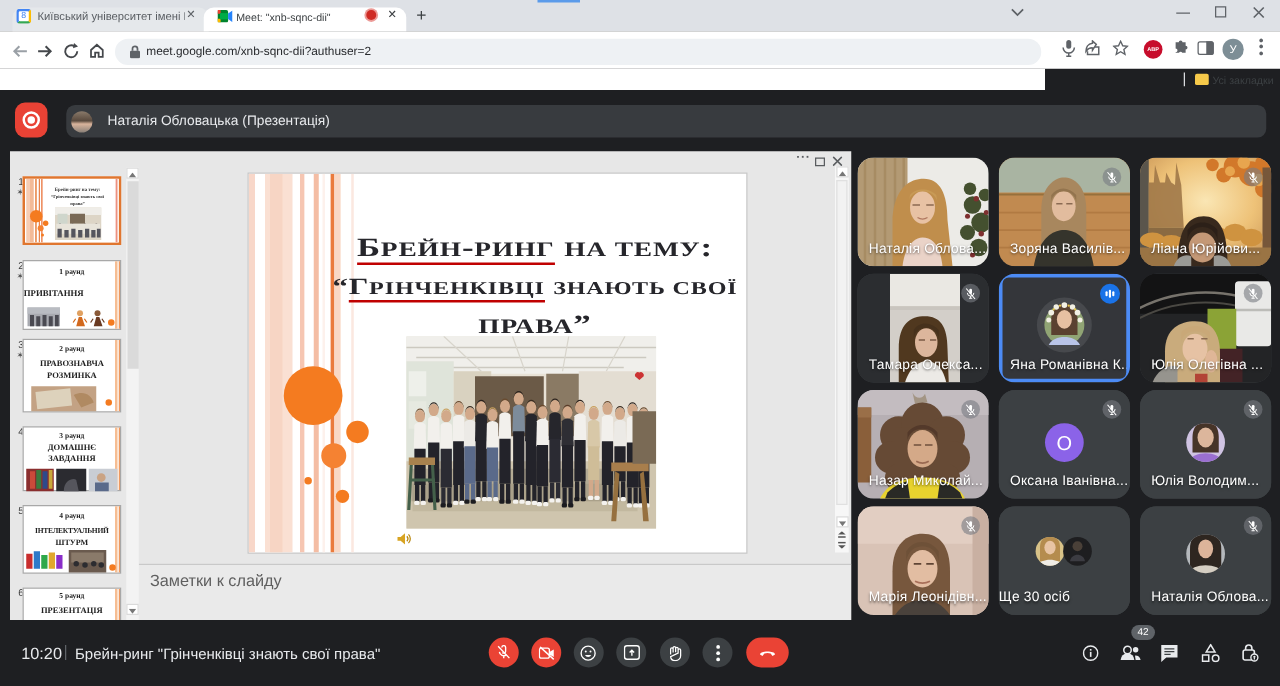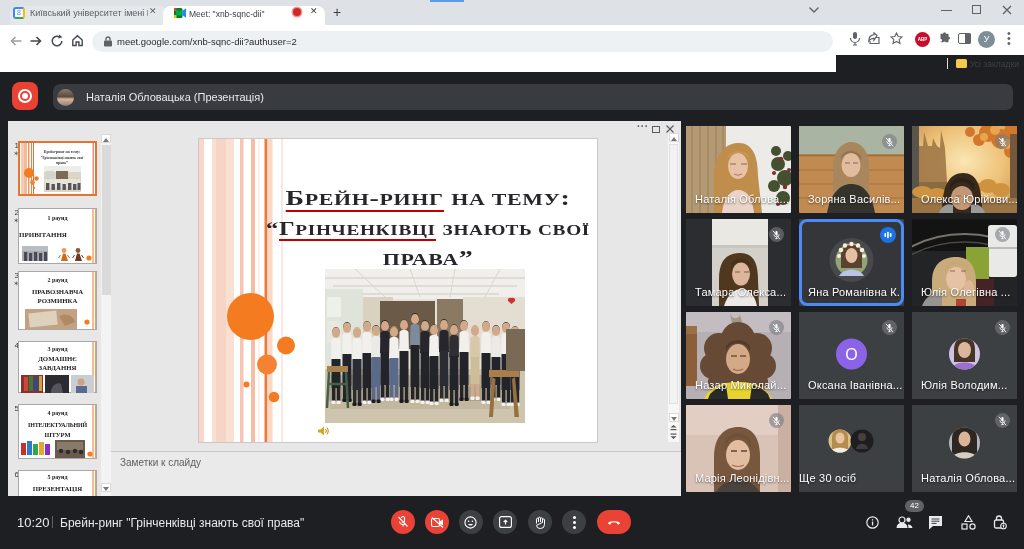--- a/index.html
+++ b/index.html
@@ -1,19 +1,19 @@
 <!DOCTYPE html>
 <html><head><meta charset="utf-8">
 <style>
   *{margin:0;padding:0;box-sizing:border-box}
   html,body{width:1024px;height:549px;overflow:hidden}
   body{position:relative;background:#1e1f22;font-family:"Liberation Sans",sans-serif}
   .abs{position:absolute}
   svg{display:block}
-  .tile{position:absolute;width:105px;height:87px;border-radius:1px;overflow:hidden;background:#3c4043}
+  .tile{position:absolute;width:105px;height:87px;border-radius:13px;overflow:hidden;background:#3c4043}
   .tname{position:absolute;left:9px;bottom:8px;font-size:11px;color:#fff;letter-spacing:.2px;text-shadow:0 1px 2px rgba(0,0,0,.6);white-space:nowrap}
   .mute{position:absolute;top:8px;right:7px;width:15px;height:15px;border-radius:50%;background:rgba(120,124,130,.6);display:flex;align-items:center;justify-content:center}
   .ctl{position:absolute;top:510px;width:24px;height:24px;border-radius:50%;background:#3c4043;display:flex;align-items:center;justify-content:center}
   .ctl.red{background:#ea4335}
 </style></head>
 <body>
 
 <div class="abs" id="tabbar" style="left:0;top:0;width:1024px;height:25px;background:#dee1e6">
   <div class="abs" style="left:430px;top:0;width:34px;height:2px;background:#5b9bea"></div>
 
@@ -327,21 +327,21 @@
   <svg class="abs" style="left:662px;top:304px" width="7" height="6" viewBox="0 0 7 6">
       <path d="M3.5 0 L6.5 2.5 H0.5 Z" fill="#555"></path>
       <rect x="0.5" y="4" width="6" height="1.2" fill="#555"></rect>
     </svg>
   <svg class="abs" style="left:662px;top:312px" width="7" height="6" viewBox="0 0 7 6">
       <rect x="0.5" y="0.5" width="6" height="1.2" fill="#555"></rect>
       <path d="M3.5 6 L6.5 3.2 H0.5 Z" fill="#555"></path>
     </svg>
 
   <div class="abs" style="left:103px;top:330px;width:570px;height:45px;background:#eaeaea;border-top:1px solid #c9c9c9"></div>
-  <div class="abs" style="left:112px;top:336px;font-size:10px;color:#5f5f5f">Заметки к слайду</div>
+  <div class="abs" style="left:112px;top:336px;font-size:13px;color:#5f5f5f">Заметки к слайду</div>
 
   <div class="abs" style="left:93px;top:13px;width:10px;height:371px;background:#f3f3f3"></div>
   <div class="abs" style="left:93px;top:13px;width:10px;height:9px;background:#fff;border:1px solid #dadada">
       <svg width="6" height="4" viewBox="0 0 6 4" style="margin:2.5px auto 0;display:block">
         <path d="M3 0 L6 4 H0 Z" fill="#777"></path>
       </svg>
     </div>
   <div class="abs" style="left:93.5px;top:24px;width:9px;height:150px;background:#dadada"></div>
   <div class="abs" style="left:93px;top:362px;width:10px;height:9px;background:#fff;border:1px solid #dadada">
       <svg width="6" height="4" viewBox="0 0 6 4" style="margin:2.5px auto 0;display:block">
@@ -576,21 +576,21 @@
         <ellipse cx="25" cy="68" rx="10" ry="6"></ellipse>
         <ellipse cx="44" cy="66" rx="9" ry="6"></ellipse>
       </g>
       <path d="M0 72 H105 V87 H0 Z" fill="#9a7444"></path>
       <path d="M30 87 C30 58 38 47 51 47 C64 47 70 58 70 87 Z" fill="#38291d"></path>
       <ellipse cx="50" cy="72" rx="11" ry="12" fill="#c49876"></ellipse>
       <path d="M38 66 C40 52 60 52 62 66 L62 58 C56 50 44 50 38 58 Z" fill="#2c2018"></path>
       <path d="M27 87 C30 79 36 77 41 79 L41 87 Z M73 87 C70 79 64 77 59 79 L59 87 Z" fill="#9a9a96"></path>
       <path d="M44 70 h5 M53 70 h5" stroke="#8a6a50" stroke-width="1"></path>
     </svg>
-<div class="tname">Олекса Юрійови...</div>
+<div class="tname">Ліана Юрійови...</div>
 <div class="mute">
       <svg width="9" height="10" viewBox="0 0 9 10">
         <rect x="3.4" y="0.9" width="2.2" height="4.4" rx="1.1" fill="#fff"></rect>
         <path d="M1.9 4.3 a2.6 2.6 0 0 0 5.2 0 M4.5 6.9 V8.6 M3.2 8.6 h2.6" stroke="#fff" stroke-width="0.8" fill="none"></path>
         <path d="M1 0.8 L8 9.2" stroke="#fff" stroke-width="0.9"></path>
       </svg>
     </div>
 </div>
 <div class="tile" style="left:686px;top:219px">
     <svg width="105" height="87" viewBox="0 0 105 87">

